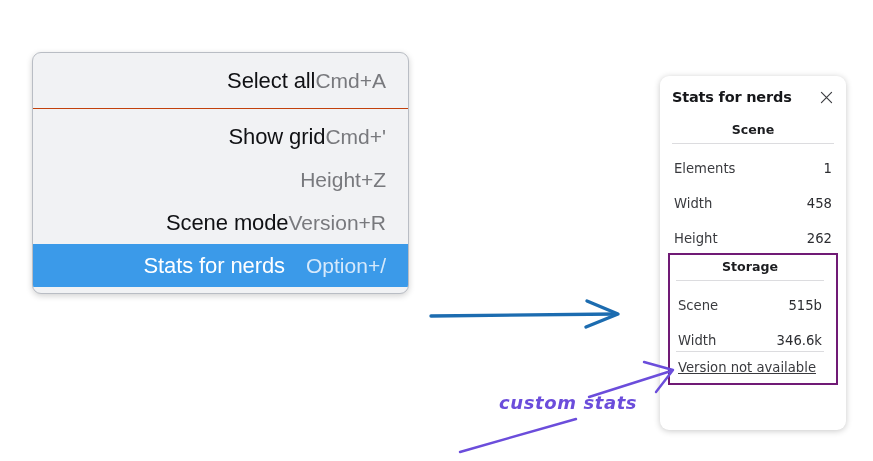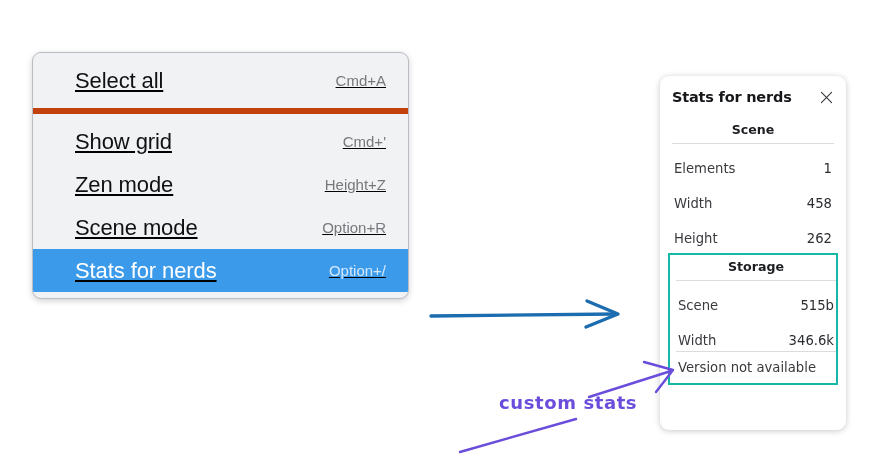--- a/index.html
+++ b/index.html
@@ -24,40 +24,39 @@
     top: 52px;
     width: 375px;
     background: #f1f2f4;
     border: 1px solid #b9bdc4;
     border-radius: 9px;
     box-shadow: 0 2px 6px rgba(0,0,0,0.18);
     overflow: hidden;
   }
   .menu-group { padding: 6px 0; }
   .menu-group + .menu-group {
-    border-top: 6px solid #c2410c;
+    border-top: 1px solid #c2410c;
   }
   .menu-item {
     display: flex;
     align-items: center;
-    justify-content: space-between;
+    justify-content: flex-end;
     height: 43px;
     padding: 0 22px 0 42px;
     box-sizing: border-box;
     cursor: default;
-    text-decoration: underline;
   }
   .menu-item .label {
     font-size: 22px;
     color: #101114;
     letter-spacing: -0.1px;
     white-space: nowrap;
   }
   .menu-item .accel {
-    font-size: 15px;
+    font-size: 21px;
     color: #78797d;
     white-space: nowrap;
   }
   .menu-item.selected {
     background: #3b9ae9;
   }
   .menu-item.selected .label { color: #ffffff; }
   .menu-item.selected .accel { color: #d6e9fb; margin-left: 21px; }
 
   
@@ -116,71 +115,72 @@
     color: #393a3e;
     padding: 3.5px 2px;
     margin-top: 13px;
   }
   .stat-row .v { color: #2c2d31; }
   .stat-note {
     font-size: 13.2px;
     color: #393a3e;
     padding: 5px 2px 2px 2px;
     white-space: nowrap;
+    text-decoration: underline;
   }
   #custom-section {
-    border: 2px solid #14b8a6;
+    border: 2px solid #701a75;
     margin: 4px -4px 0 -4px;
-    padding: 0 0 6px 6px;
+    padding: 0 12px 6px 6px;
     box-sizing: border-box;
   }
 
   
   #annotations {
     position: absolute;
     left: 0; top: 0;
     width: 873px; height: 461px;
     pointer-events: none;
   }
   #annotation-label {
     position: absolute;
     left: 499px;
     top: 392px;
     font-family: "DejaVu Sans", sans-serif;
     font-size: 18px;
     font-weight: bold;
     letter-spacing: 0.6px;
     color: #6b4ddb;
     white-space: nowrap;
+    font-style: italic;
   }
 </style>
 </head>
 <body>
 
 <div id="stage">
 
   <div id="context-menu">
     <div class="menu-group">
       <div class="menu-item">
         <span class="label">Select all</span>
         <span class="accel">Cmd+A</span>
       </div>
     </div>
     <div class="menu-group">
       <div class="menu-item">
         <span class="label">Show grid</span>
         <span class="accel">Cmd+'</span>
       </div>
       <div class="menu-item">
-        <span class="label">Zen mode</span>
         <span class="accel">Height+Z</span>
       </div>
       <div class="menu-item">
         <span class="label">Scene mode</span>
-        <span class="accel">Option+R</span>
+        <span class="accel">Version+R</span>
       </div>
       <div class="menu-item selected">
         <span class="label">Stats for nerds</span>
         <span class="accel">Option+/</span>
       </div>
     </div>
   </div>
 
   <div id="stats-panel">
 

